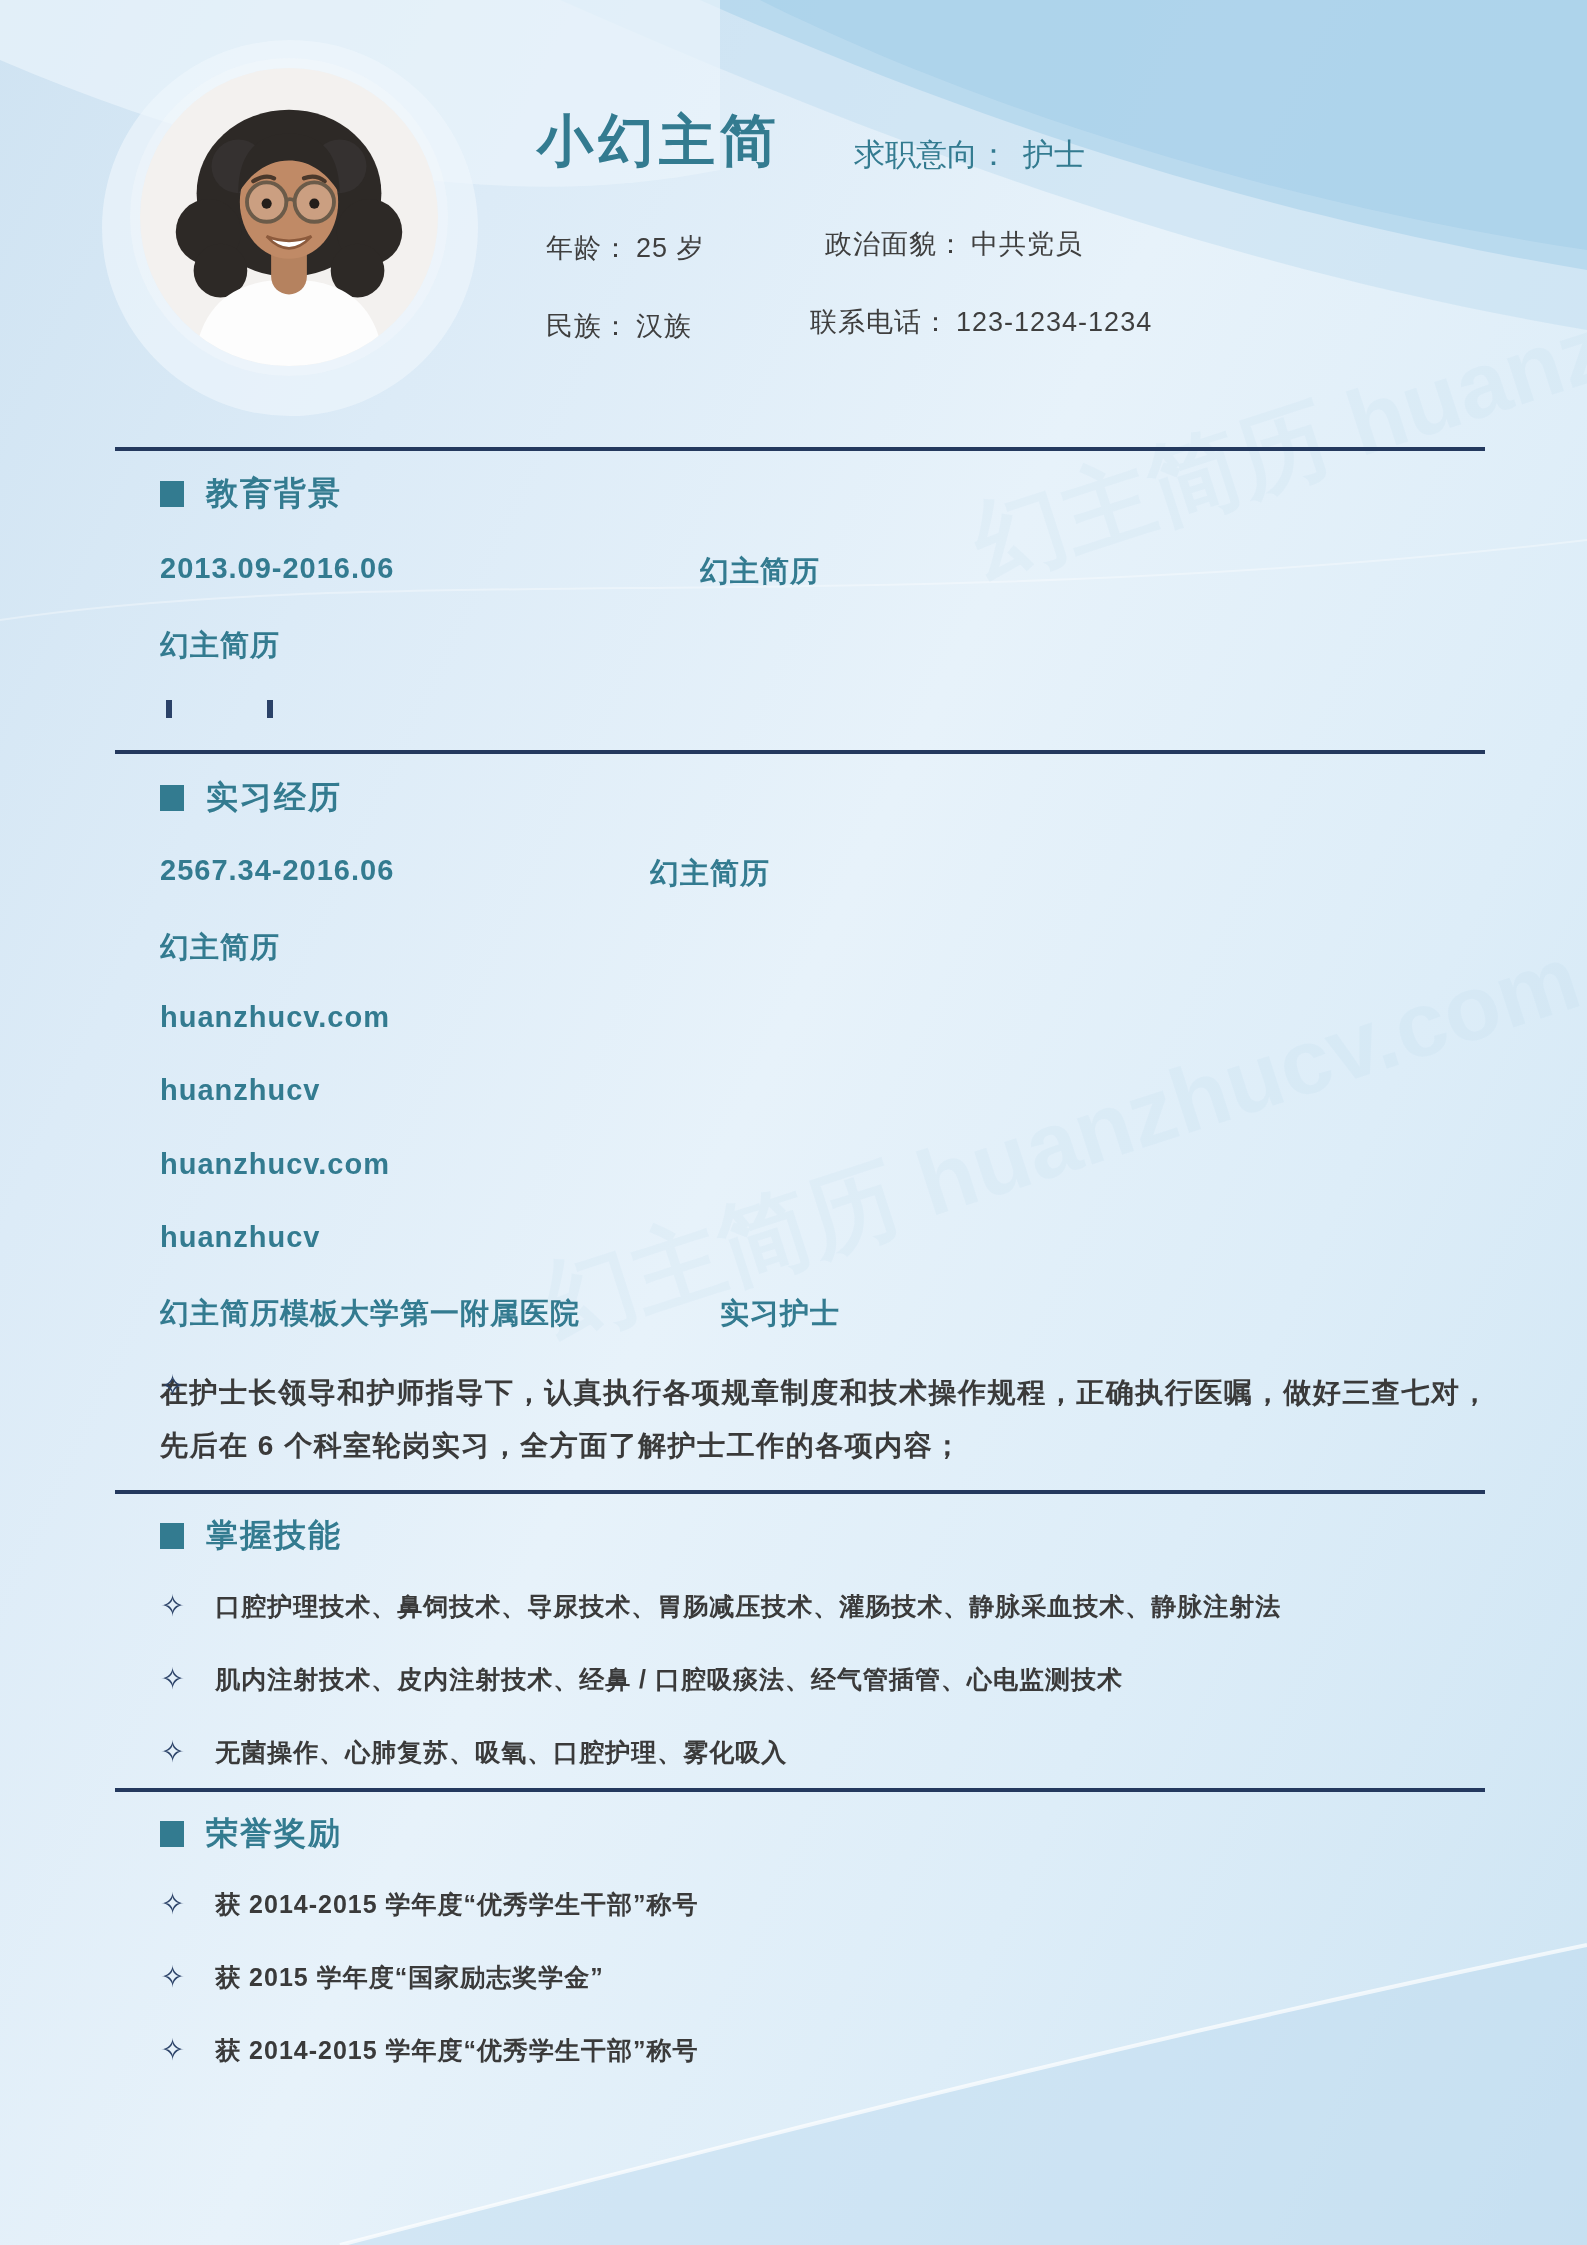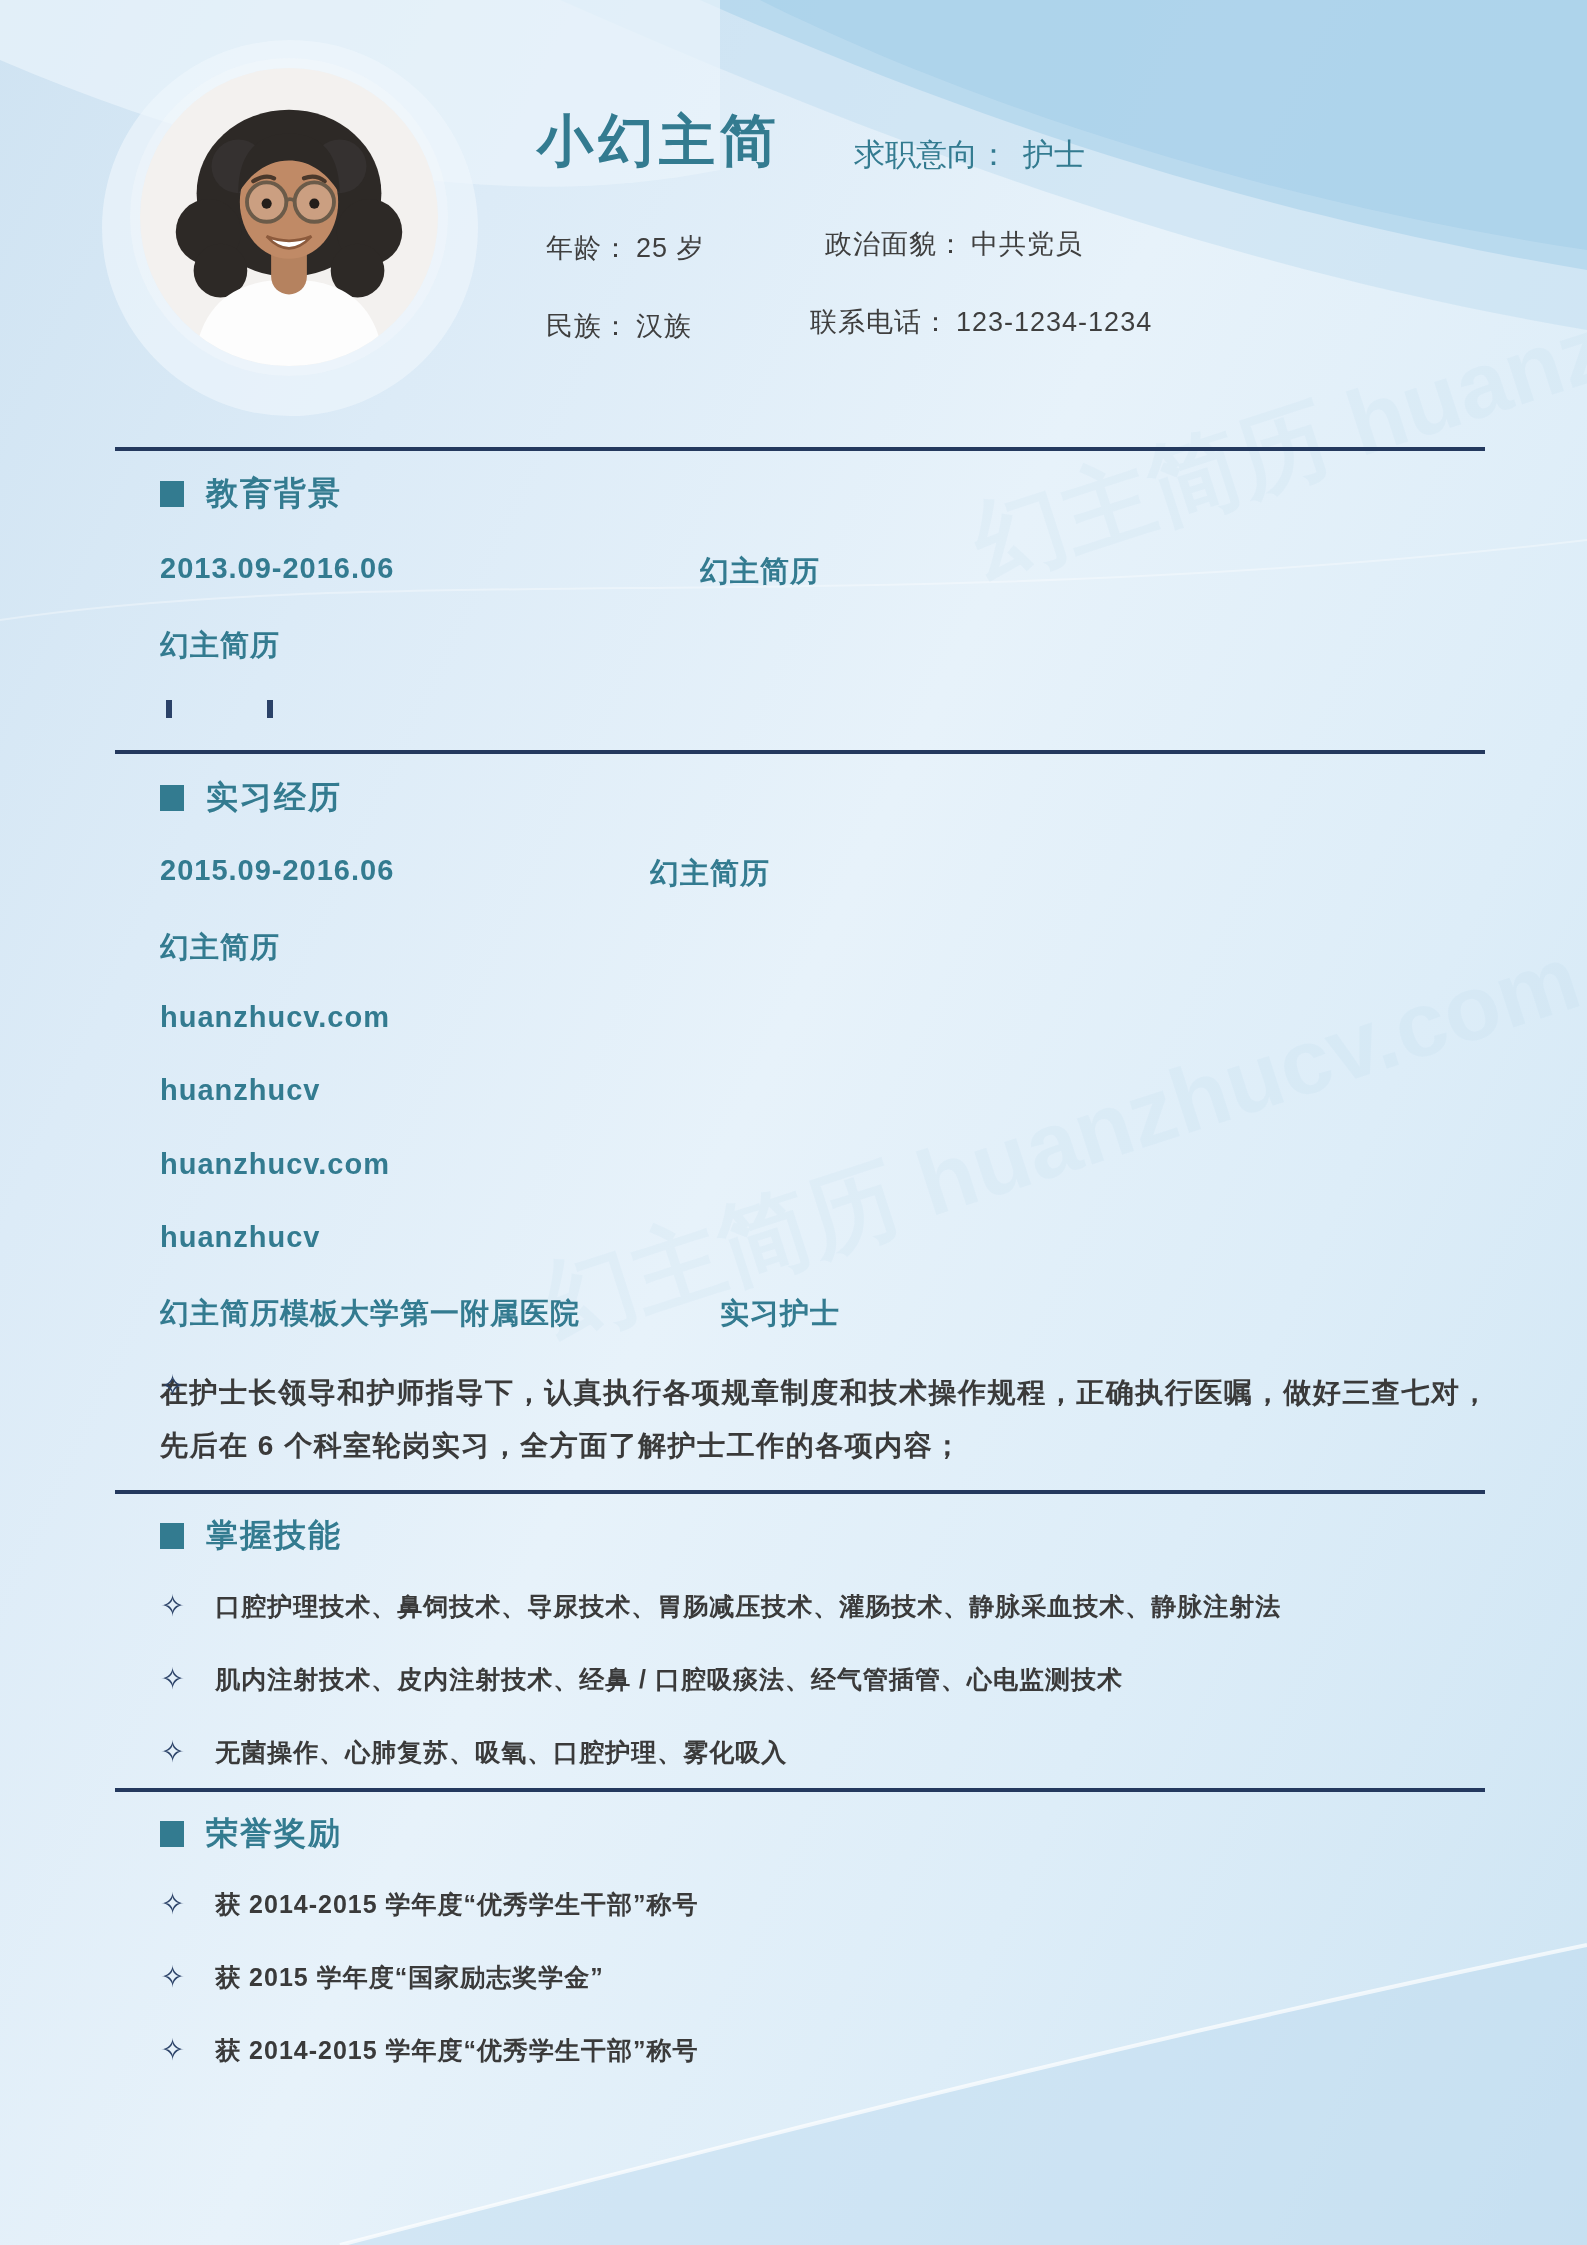--- a/index.html
+++ b/index.html
@@ -116,21 +116,21 @@
   <div class="t-teal" style="left:700px;top:552px;">幻主简历</div>
   <div class="t-teal" style="left:160px;top:626px;">幻主简历</div>
   <div class="tick tk1"></div>
   <div class="tick tk2"></div>
 
   <div class="divider" style="top:750px;"></div>
   <div class="sec-title" style="top:776px;">
     <span class="sq"></span>
     <span class="txt">实习经历</span>
   </div>
-  <div class="t-teal" style="left:160px;top:854px;">2015.09-2016.06</div>
+  <div class="t-teal" style="left:160px;top:854px;">2567.34-2016.06</div>
   <div class="t-teal" style="left:650px;top:854px;">幻主简历</div>
   <div class="t-teal" style="left:160px;top:928px;">幻主简历</div>
   <div class="t-teal" style="left:160px;top:1001px;">huanzhucv.com</div>
   <div class="t-teal" style="left:160px;top:1074px;">huanzhucv</div>
   <div class="t-teal" style="left:160px;top:1148px;">huanzhucv.com</div>
   <div class="t-teal" style="left:160px;top:1221px;">huanzhucv</div>
   <div class="t-teal" style="left:160px;top:1294px;">幻主简历模板大学第一附属医院</div>
   <div class="t-teal" style="left:720px;top:1294px;">实习护士</div>
 
   <div class="para">

